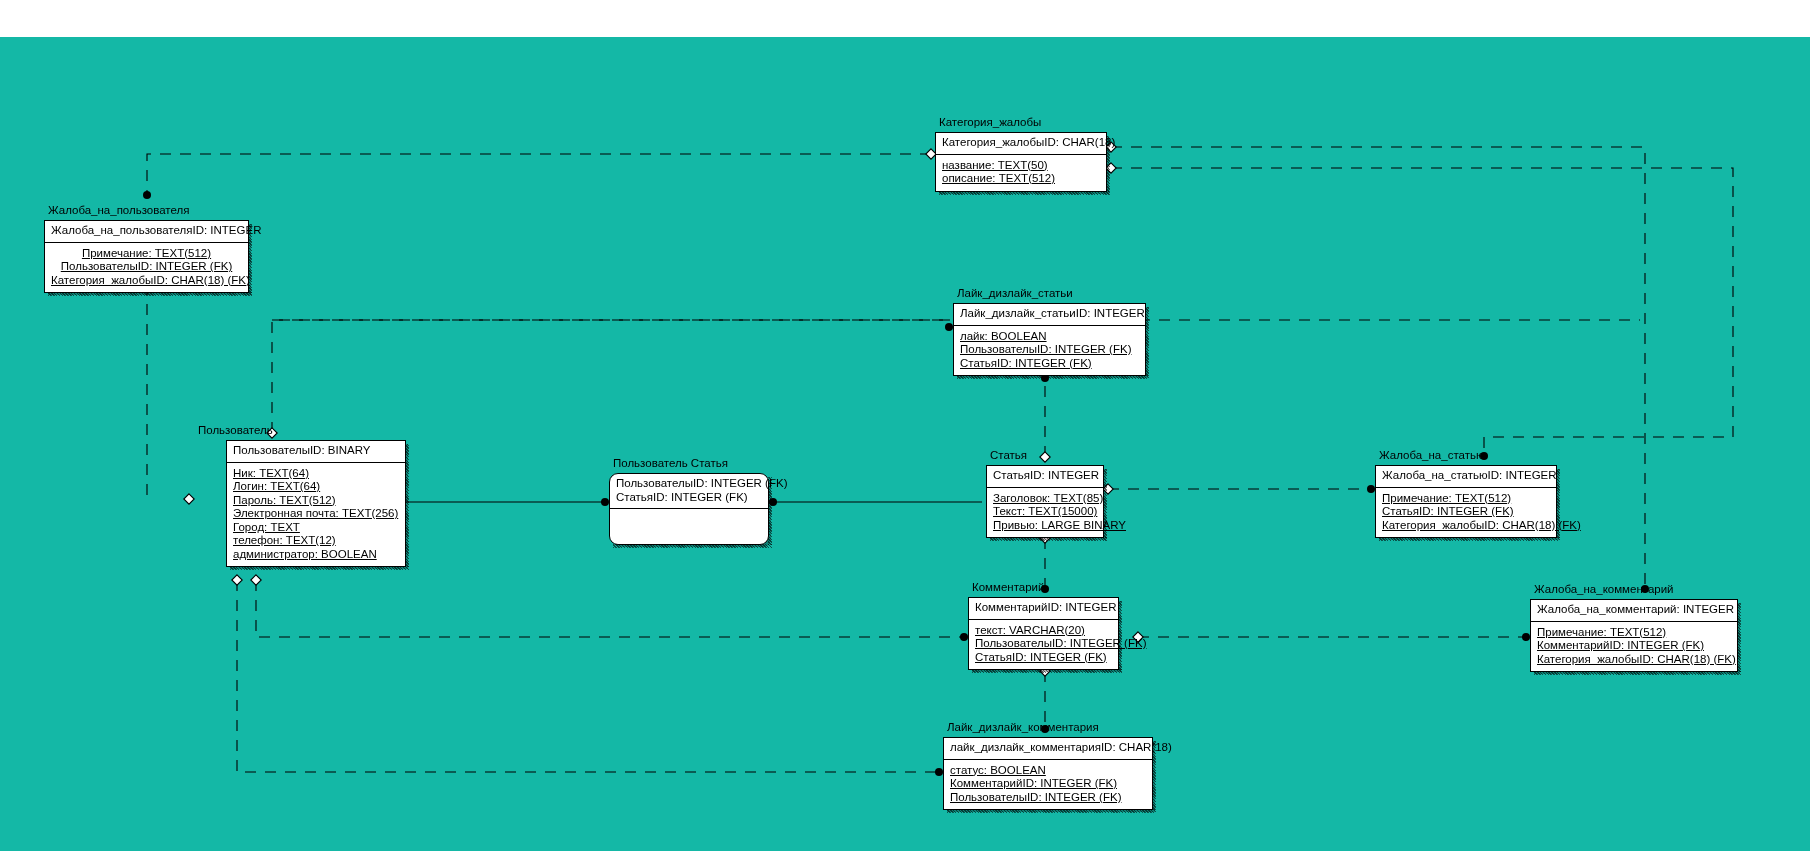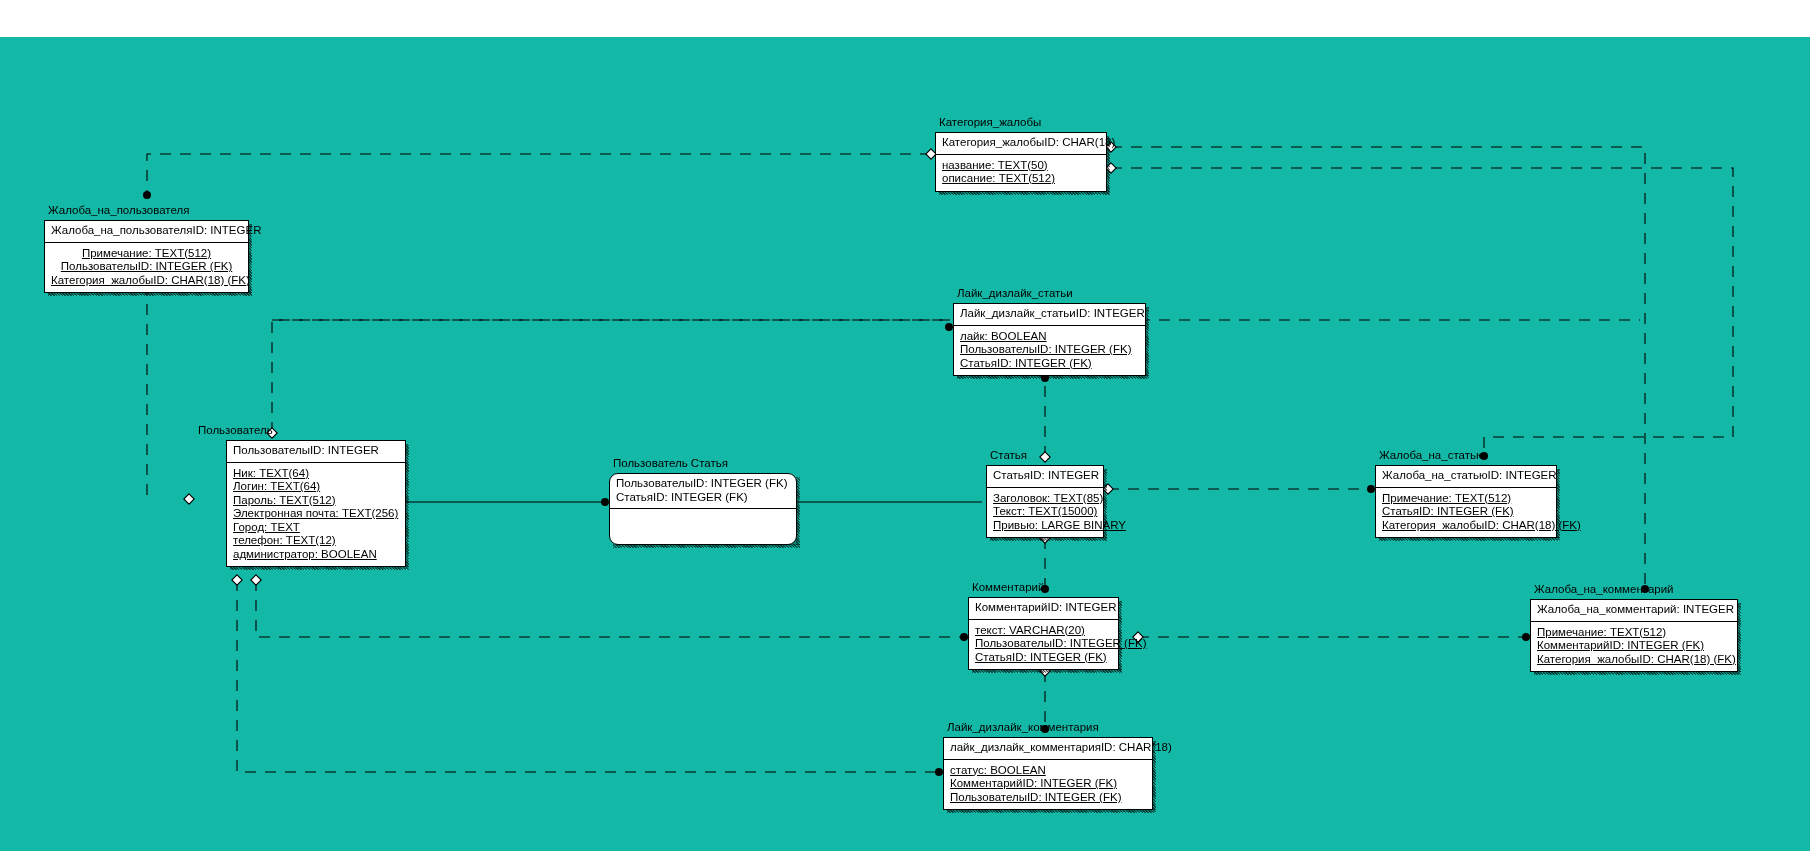--- a/index.html
+++ b/index.html
@@ -154,36 +154,36 @@
             <div class="field">СтатьяID: INTEGER (FK)</div>
           </div>
           <div class="shadow-strip"></div>
           <div class="shadow-bottom"></div>
         </div>
       </div>
       <div class="entity" style="left: 194px; top: 403px; width: 180px; padding-left: 32px;">
         <div class="entity-title">Пользователь</div>
         <div class="box">
           <div class="pk-area">
-            <div class="field">ПользователыID: INTEGER</div>
+            <div class="field">ПользователыID: BINARY</div>
           </div>
           <div class="attr-area">
             <div class="field">Ник: TEXT(64)</div>
             <div class="field">Логин: TEXT(64)</div>
             <div class="field">Пароль: TEXT(512)</div>
             <div class="field">Электронная почта: TEXT(256)</div>
             <div class="field">Город: TEXT</div>
             <div class="field">телефон: TEXT(12)</div>
             <div class="field">администратор: BOOLEAN</div>
           </div>
           <div class="shadow-strip"></div>
           <div class="shadow-bottom"></div>
         </div>
       </div>
-      <div class="entity" style="left: 609px; top: 436px; width: 188px;">
+      <div class="entity" style="left: 609px; top: 436px; width: 160px;">
         <div class="entity-title">Пользователь Статья</div>
         <div class="box rounded">
           <div class="pk-area">
             <div class="field">ПользователыID: INTEGER (FK)</div>
             <div class="field">СтатьяID: INTEGER (FK)</div>
           </div>
           <div class="attr-area" style="min-height: 26px;"></div>
           <div class="shadow-strip"></div>
           <div class="shadow-bottom"></div>
         </div>

